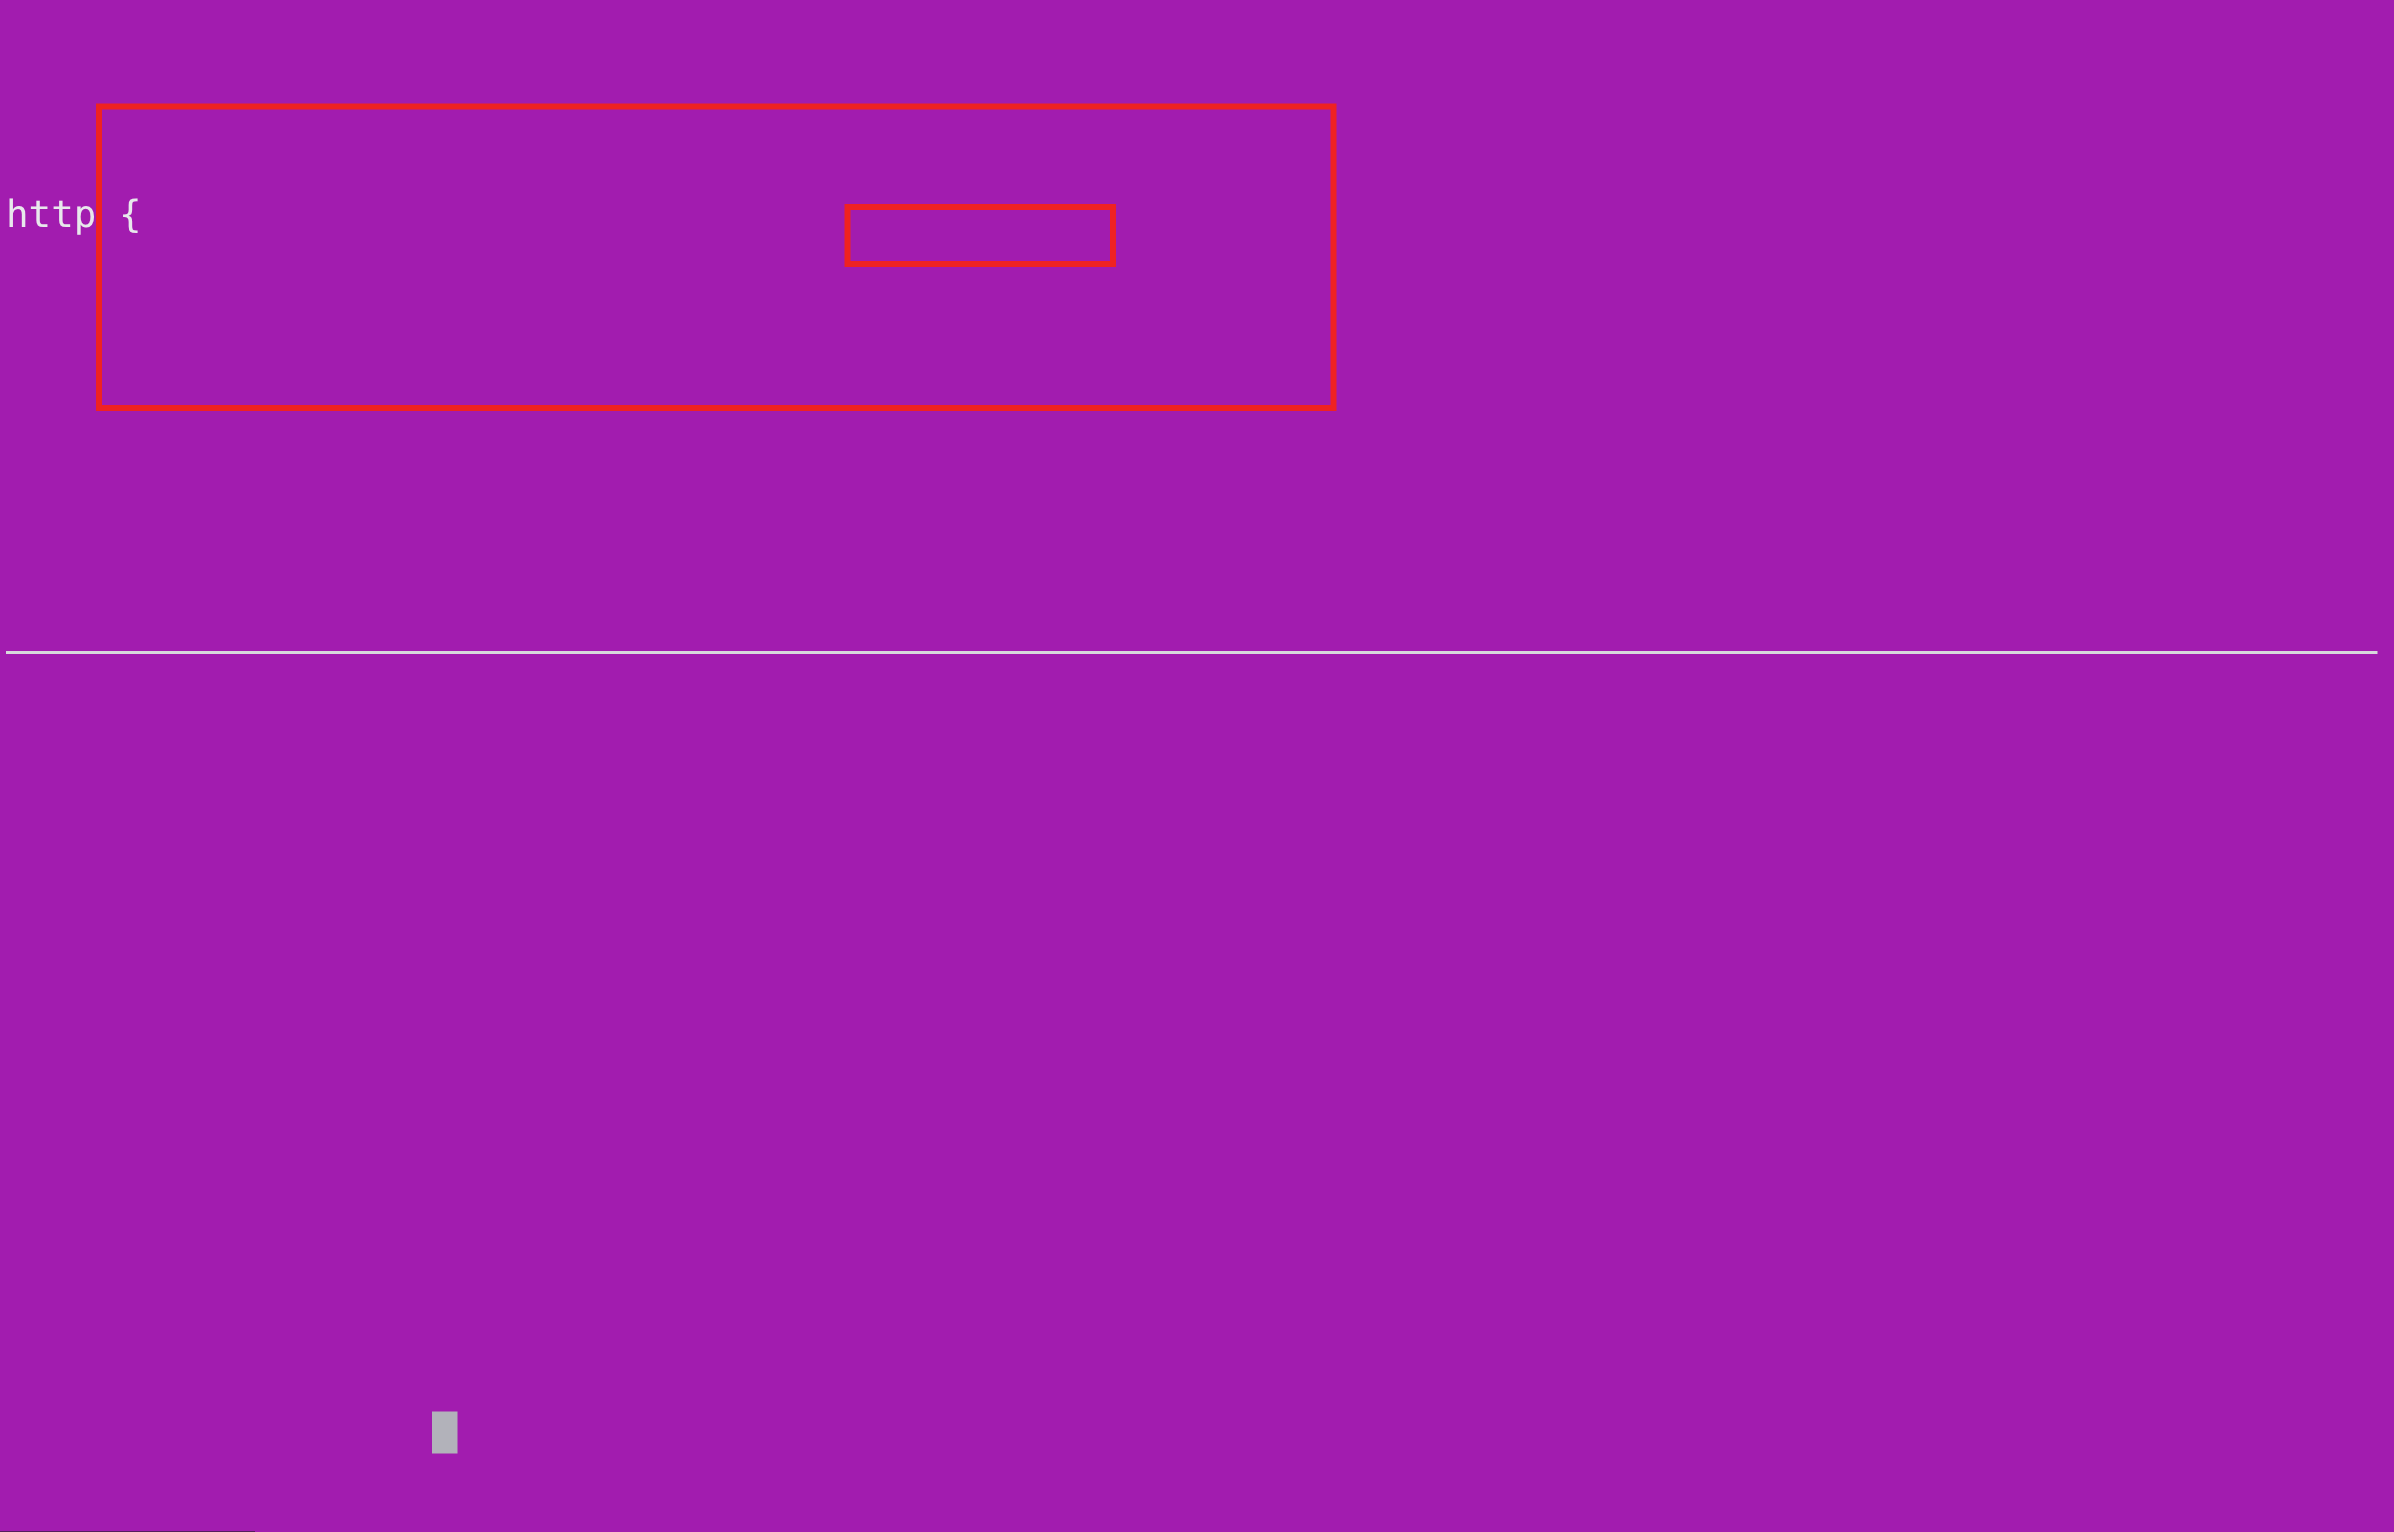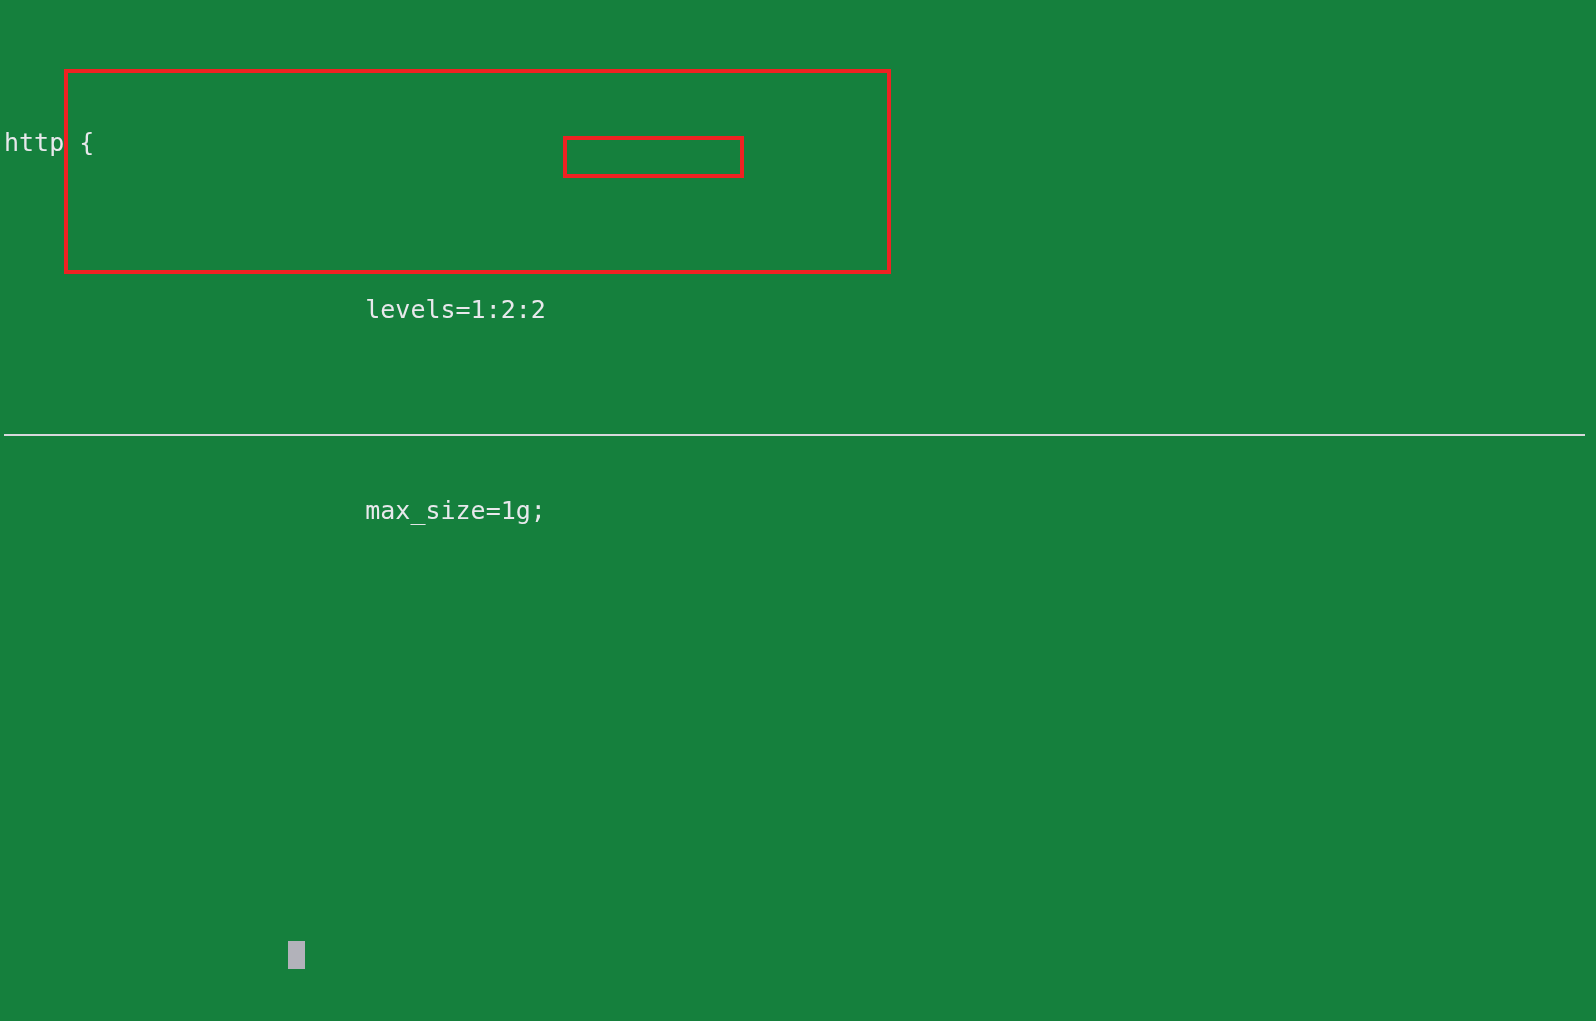--- a/index.html
+++ b/index.html
@@ -4,21 +4,21 @@
 <style>
   html, body {
     margin: 0;
     padding: 0;
     background: #1c1c1c;
   }
   #terminal {
     position: relative;
     width: 1596px;
     height: 1021px;
-    background: #15803d;
+    background: #a21caf;
     overflow: hidden;
     font-family: "DejaVu Sans Mono", "Liberation Mono", monospace;
     font-size: 25px;
     line-height: 33.4px;
     letter-spacing: 0px;
     color: #e8e8ec;
     -webkit-font-smoothing: antialiased;
   }
   .screen {
     position: absolute;
@@ -74,25 +74,23 @@
 </head>
 <body>
 
 <div id="terminal">
 
   <div class="screen">
 
     <div class="row"><span>http {</span></div>
 
 
-    <div class="row"><span>                        levels=1:2:2</span></div>
 
 
 
-    <div class="row"><span>                        max_size=1g;</span></div>
 
     <div class="row"><span></span></div>
 
     
 
     
 
     
 
     

